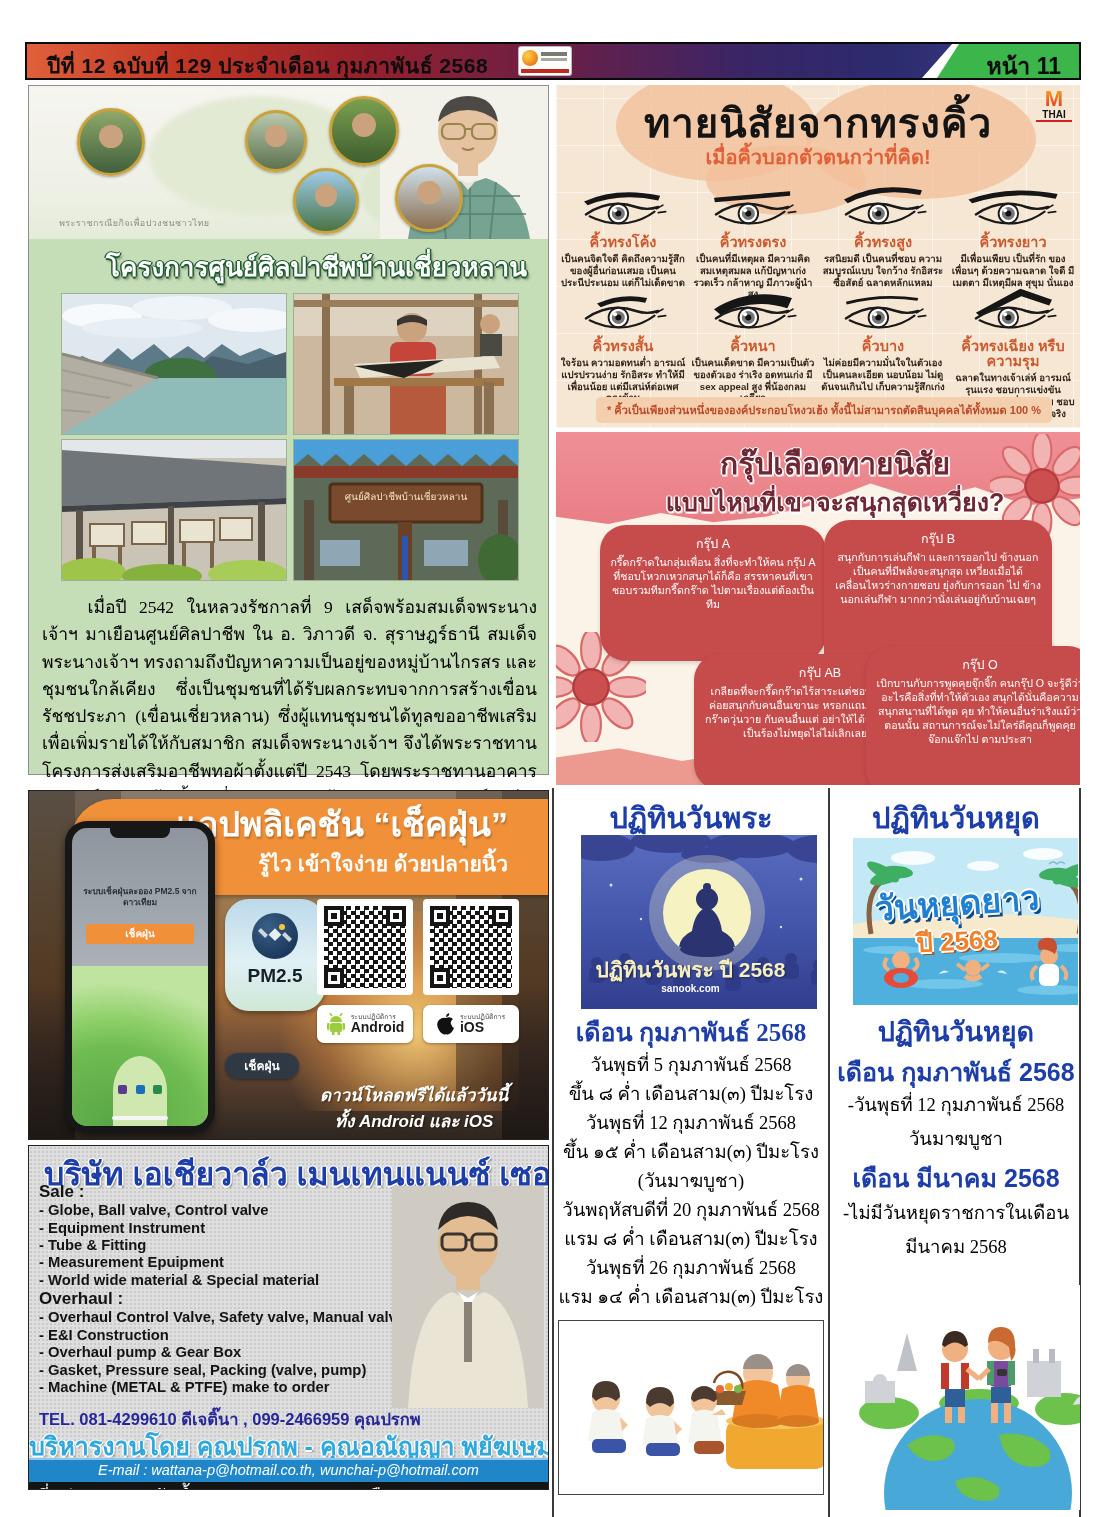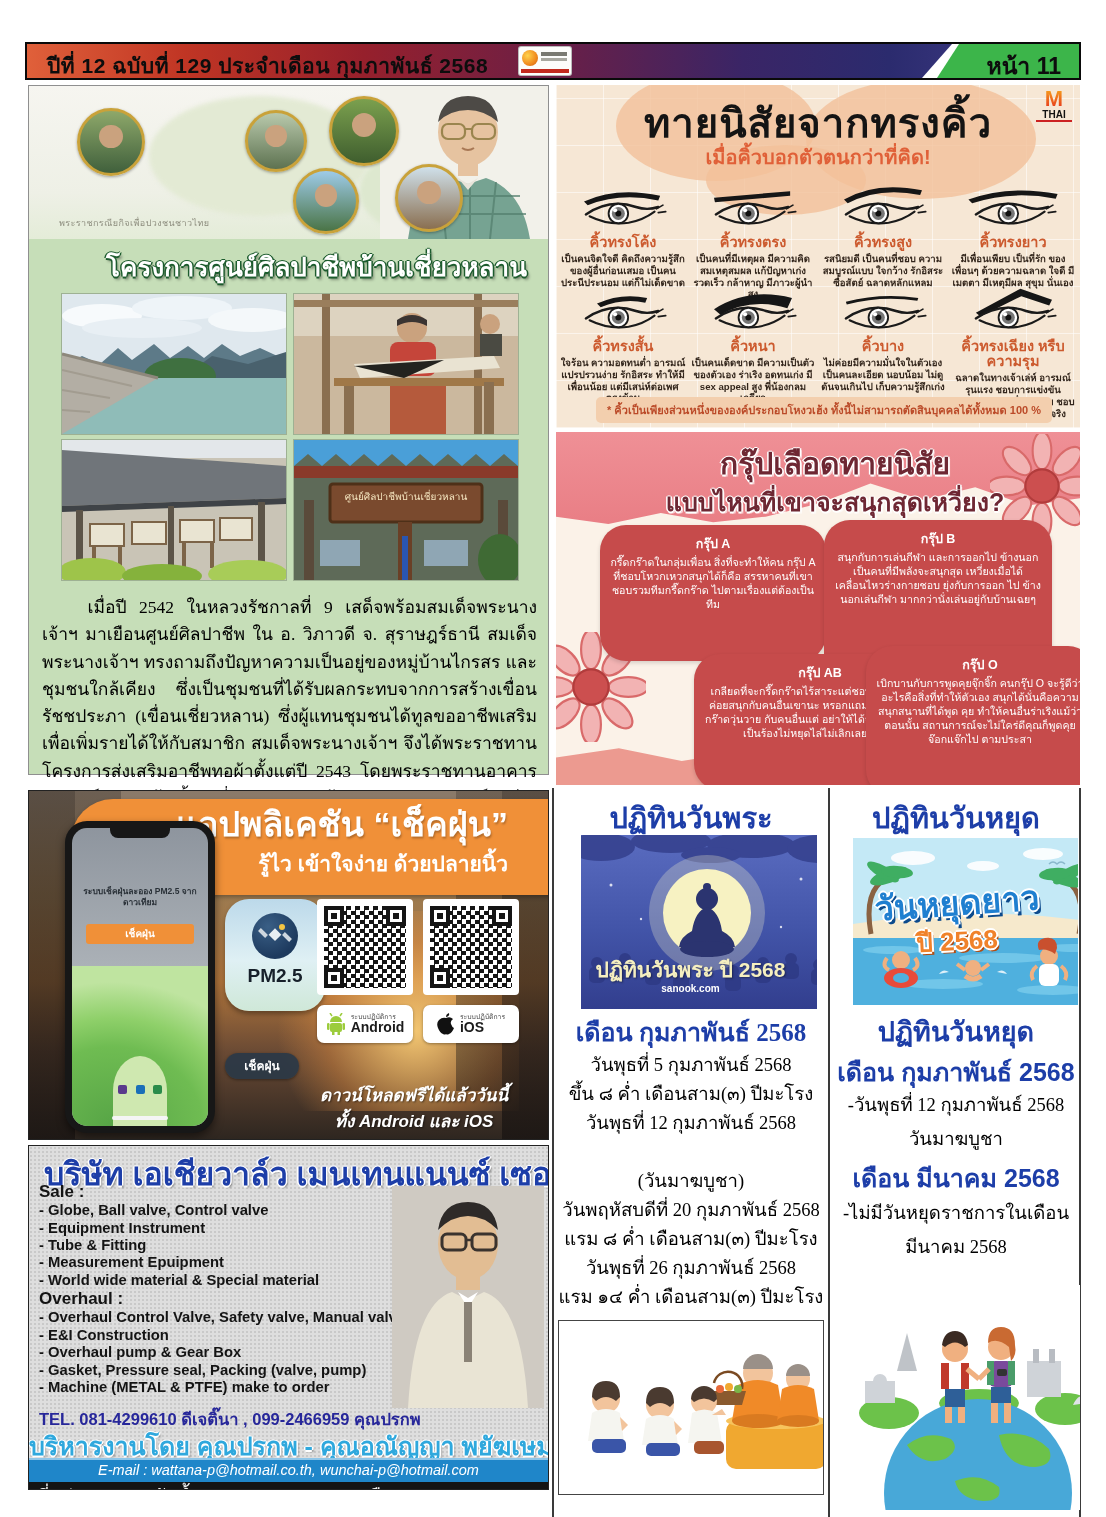--- a/index.html
+++ b/index.html
@@ -66,21 +66,21 @@
   #blood-sec{left:556px;top:432px;width:524px;height:353px;background:#fbf2e8;overflow:hidden;}
   #blood-top{position:absolute;left:0;top:0;width:100%;height:92px;background:linear-gradient(180deg,#ef9096,#e97e85);
     clip-path:polygon(0 0,100% 0,100% 72%,90% 80%,80% 60%,70% 74%,60% 56%,50% 78%,40% 92%,30% 98%,20% 88%,10% 100%,0 92%);}
   #blood-bot{position:absolute;left:0;bottom:0;width:100%;height:46px;background:#ec9a90;
     clip-path:polygon(0 100%,0 40%,12% 20%,24% 48%,36% 26%,48% 52%,60% 30%,72% 56%,84% 34%,100% 48%,100% 100%);}
   #blood-bot2{position:absolute;right:0;bottom:0;width:45%;height:12px;background:#df6e68;}
   .blood-title{position:absolute;width:100%;text-align:center;font-weight:bold;color:#6e2733;
     text-shadow:-1.5px 0 #fff,1.5px 0 #fff,0 -1.5px #fff,0 1.5px #fff,2px 2px 0 rgba(255,255,255,.6);}
   .bcard{position:absolute;background:#c64b4b;border-radius:26px;color:#fff;text-align:center;
     padding:9px 10px;box-shadow:0 2px 4px rgba(0,0,0,.15);}
-  .bcard .bname{font-size:12.5px;font-weight:bold;margin-bottom:2px;}
+  .bcard .bname{font-size:12.5px;font-weight:normal;margin-bottom:2px;}
   .bcard .btxt{font-size:10.6px;line-height:1.32;}
   .daisy{position:absolute;}
 
   
   #app-ad{left:28px;top:790px;width:521px;height:350px;border:1px solid #222;overflow:hidden;
     background:linear-gradient(180deg,#8a7a6a 0%,#9c7a50 30%,#b0753c 55%,#6a4a34 75%,#2e2620 100%);}
   #app-sun{position:absolute;left:230px;top:120px;width:260px;height:200px;
     background:radial-gradient(circle at 60% 60%,rgba(255,210,120,.9),rgba(255,160,70,.35) 45%,transparent 70%);}
   .bldg{position:absolute;top:0;width:46px;height:350px;background:linear-gradient(180deg,rgba(40,34,30,.55),rgba(25,20,18,.85));}
   #app-banner{position:absolute;left:42px;top:8px;width:520px;height:96px;background:#f09038;border-radius:42px 0 0 42px;
@@ -616,20 +616,21 @@
           <circle cx="200" cy="92" r="1.2"></circle>
         </g>
     </svg>
     <div id="buddha-title">ปฏิทินวันพระ ปี 2568</div>
     <div id="buddha-brand">sanook.com</div>
   </div>
   <div class="cal-month serif" style="left:556px;top:1012px;width:270px;font-family:'Liberation Serif','DejaVu Serif',serif;">เดือน กุมภาพันธ์ 2568</div>
   <div class="cal-line" style="left:556px;top:1050px;width:270px;">วันพุธที่ 5 กุมภาพันธ์ 2568</div>
   <div class="cal-line" style="left:556px;top:1079px;width:270px;">ขึ้น ๘ ค่ำ เดือนสาม(๓) ปีมะโรง</div>
   <div class="cal-line" style="left:556px;top:1108px;width:270px;">วันพุธที่ 12 กุมภาพันธ์ 2568</div>
+  <div class="cal-line" style="left:556px;top:1137px;width:270px;">ขึ้น ๑๕ ค่ำ เดือนสาม(๓) ปีมะโรง</div>
   <div class="cal-line" style="left:556px;top:1166px;width:270px;">(วันมาฆบูชา)</div>
   <div class="cal-line" style="left:556px;top:1195px;width:270px;">วันพฤหัสบดีที่ 20 กุมภาพันธ์ 2568</div>
   <div class="cal-line" style="left:556px;top:1224px;width:270px;">แรม ๘ ค่ำ เดือนสาม(๓) ปีมะโรง</div>
   <div class="cal-line" style="left:556px;top:1253px;width:270px;">วันพุธที่ 26 กุมภาพันธ์ 2568</div>
   <div class="cal-line" style="left:556px;top:1282px;width:270px;">แรม ๑๔ ค่ำ เดือนสาม(๓) ปีมะโรง</div>
 
   <div id="monk-img" class="abs">
     <svg width="264" height="173">
       <rect width="264" height="173" fill="#fff"></rect>
       <rect x="150" y="100" width="100" height="48" rx="10" fill="#f0a830"></rect>

